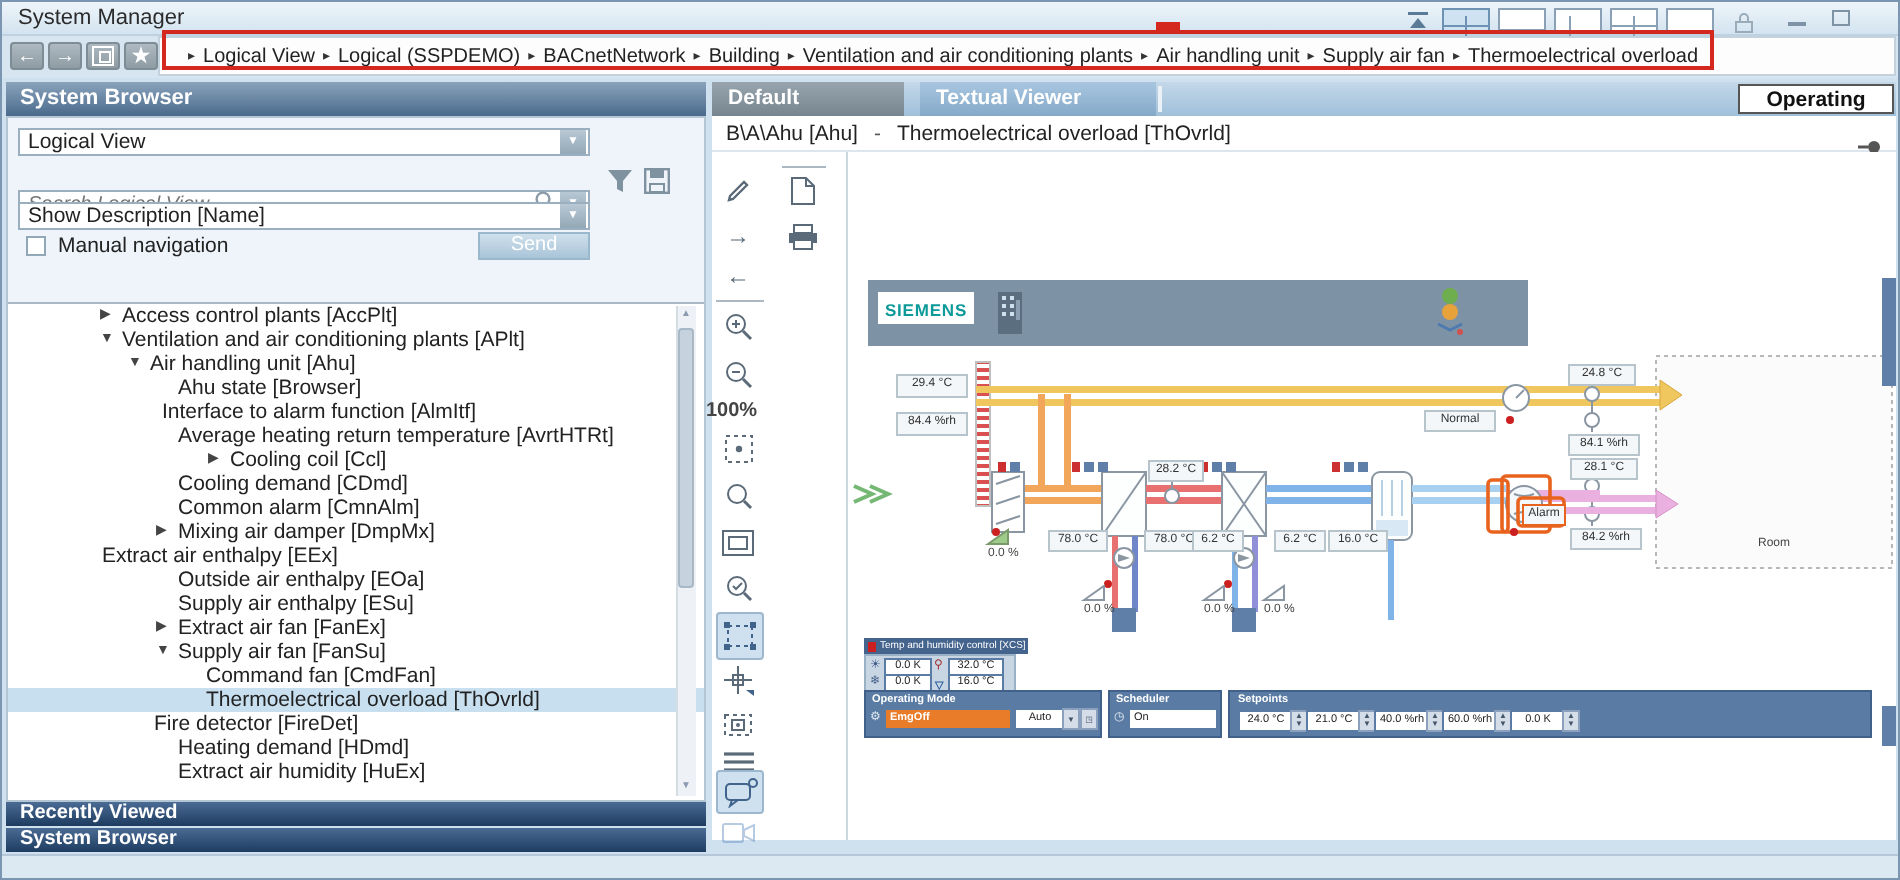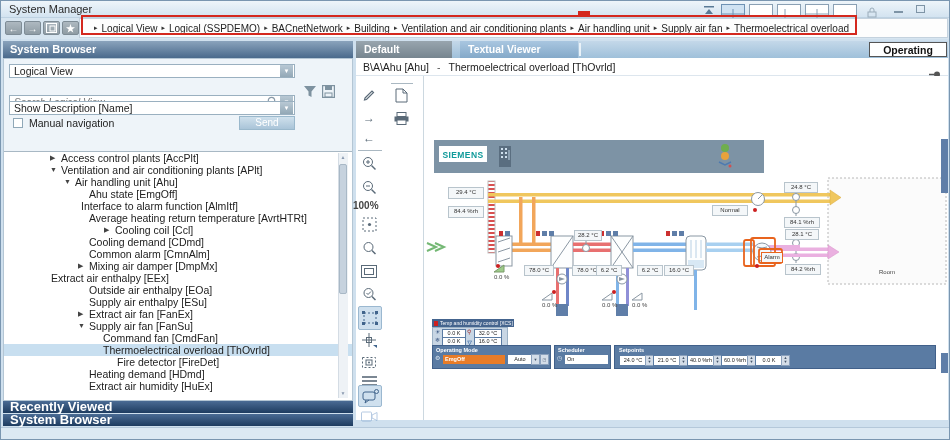--- a/index.html
+++ b/index.html
@@ -29,21 +29,21 @@
   .searchbox input{flex:1;border:0;outline:0;font-size:10px;font-style:italic;color:#666;padding-left:4px;font-family:"Liberation Sans",sans-serif;background:transparent;}
   .sendbtn{background:linear-gradient(#cfe0ec,#a9c4d8);border:1px solid #9ab8cc;color:#fff;font-size:10px;text-align:center;line-height:12px;}
   .chk{width:10px;height:10px;background:#fff;border:1px solid #90a8b8;}
   .treebox{left:3px;top:150px;width:348px;height:249px;background:#fff;border-top:1px solid #a8b8c4;overflow:hidden;}
   .trow{height:12px;line-height:12px;font-size:10.5px;color:#222;white-space:nowrap;display:flex;align-items:center;}
   .trow.sel{background:#c8dff0;}
   .trow .arr{display:inline-block;width:11px;font-size:7px;color:#444;text-align:left;}
   .sb-track{left:337px;top:152px;width:10px;height:245px;background:#eef2f6;border-left:1px solid #d4dce4;}
   .sb-btn{width:10px;height:9px;font-size:5px;color:#8a9ab0;text-align:center;line-height:9px;}
   .sb-thumb{left:338px;top:163px;width:8px;height:130px;background:#c6d2de;border:1px solid #a8b8c6;border-radius:2px;}
-  .footbar{width:350px;height:12px;background:linear-gradient(#4a6b94,#1e3c60);color:#fff;font-size:13px;font-weight:bold;line-height:12px;padding-left:7px;}
+  .footbar{width:350px;height:12px;background:linear-gradient(#4a6b94,#1e3c60);color:#fff;font-size:10px;font-weight:bold;line-height:12px;padding-left:7px;}
   
   .tabsrow{left:355px;top:40px;width:592px;height:17px;background:linear-gradient(#c4d8e9,#9fc0da);}
   .tab{height:17px;color:#fff;font-size:10.5px;font-weight:bold;line-height:17px;padding-left:8px;}
   .tab.active{background:linear-gradient(#98a5ae,#76858f);}
   .tab.idle{background:linear-gradient(#a9c6e0,#84a9c9);}
   .opbtn{background:#fff;border:1px solid #555;color:#111;font-size:10.5px;font-weight:bold;text-align:center;line-height:14px;}
   .pathrow{left:355px;top:57px;width:592px;height:18px;background:#fff;border-bottom:1px solid #dde6ee;font-size:10.5px;color:#222;display:flex;align-items:center;padding-left:7px;}
   .toolcol{left:355px;top:75px;width:68px;height:344px;background:#fff;border-right:1px solid #ccd8e0;}
   .tool{position:absolute;width:18px;height:18px;display:flex;align-items:center;justify-content:center;color:#5a6a78;font-size:12px;font-weight:bold;}
   .tool.active{background:#cfe0ee;border:1px solid #9bb8d0;border-radius:2px;}
@@ -174,21 +174,21 @@
       <div class="trow" style="padding-left: 46px;">
         <span class="arr">▼</span>
         <span>Ventilation and air conditioning plants [APlt]</span>
       </div>
       <div class="trow" style="padding-left: 60px;">
         <span class="arr">▼</span>
         <span>Air handling unit [Ahu]</span>
       </div>
       <div class="trow" style="padding-left: 74px;">
         <span class="arr"></span>
-        <span>Ahu state [EmgOff]</span>
+        <span>Ahu state [Browser]</span>
       </div>
       <div class="trow" style="padding-left: 66px;">
         <span class="arr"></span>
         <span>Interface to alarm function [AlmItf]</span>
       </div>
       <div class="trow" style="padding-left: 74px;">
         <span class="arr"></span>
         <span>Average heating return temperature [AvrtHTRt]</span>
       </div>
       <div class="trow" style="padding-left: 100px;">
@@ -228,21 +228,21 @@
         <span>Supply air fan [FanSu]</span>
       </div>
       <div class="trow" style="padding-left: 88px;">
         <span class="arr"></span>
         <span>Command fan [CmdFan]</span>
       </div>
       <div class="trow sel" style="padding-left: 88px;">
         <span class="arr"></span>
         <span>Thermoelectrical overload [ThOvrld]</span>
       </div>
-      <div class="trow" style="padding-left: 102px;">
+      <div class="trow" style="padding-left: 62px;">
         <span class="arr"></span>
         <span>Fire detector [FireDet]</span>
       </div>
       <div class="trow" style="padding-left: 74px;">
         <span class="arr"></span>
         <span>Heating demand [HDmd]</span>
       </div>
       <div class="trow" style="padding-left: 74px;">
         <span class="arr"></span>
         <span>Extract air humidity [HuEx]</span>

